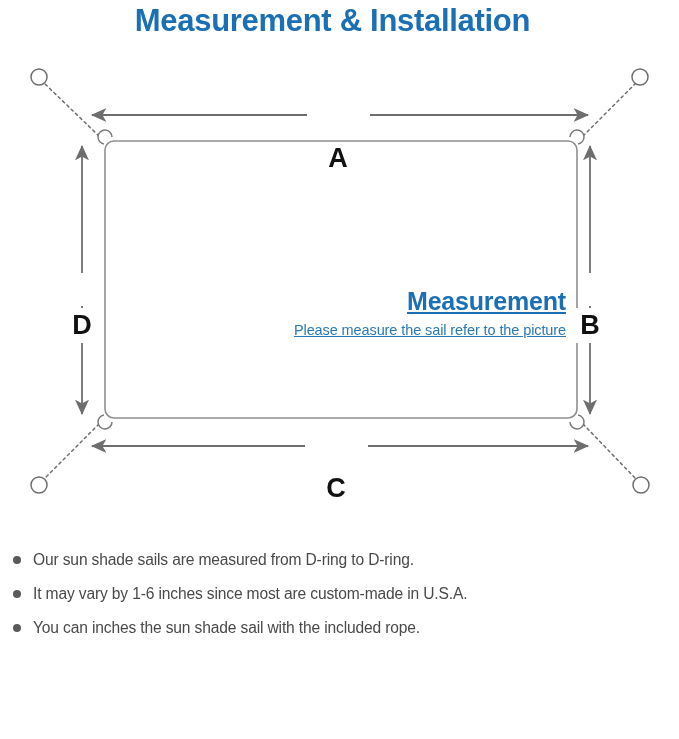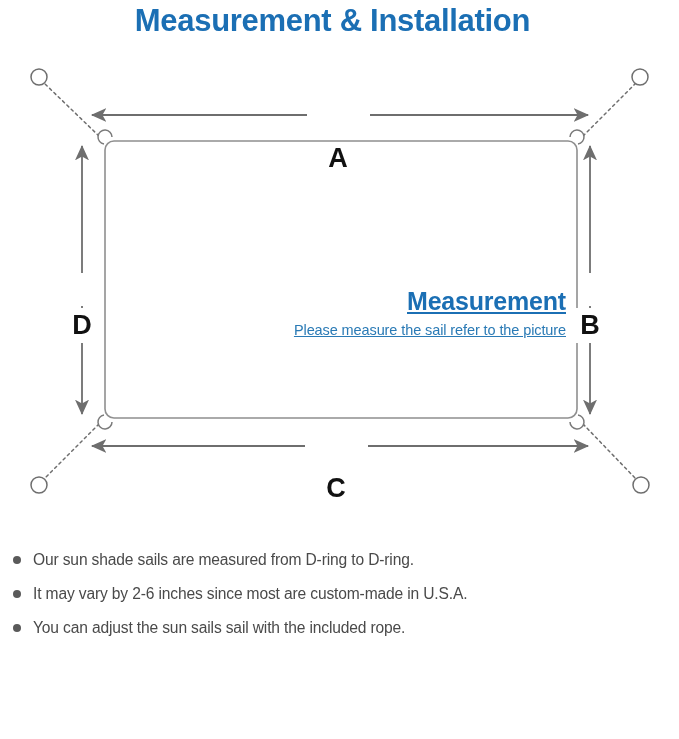--- a/index.html
+++ b/index.html
@@ -173,21 +173,21 @@
     <div class="dim dim-d">D</div>
   </div>
 
   <div class="notes">
     <div class="note">
       <span class="bullet"></span>
       <span>Our sun shade sails are measured from D-ring to D-ring.</span>
     </div>
     <div class="note">
       <span class="bullet"></span>
-      <span>It may vary by 2-6 inches since most are custom-made in U.S.A.</span>
+      <span>It may vary by 1-6 inches since most are custom-made in U.S.A.</span>
     </div>
     <div class="note">
       <span class="bullet"></span>
-      <span>You can adjust the sun sails sail with the included rope.</span>
+      <span>You can inches the sun shade sail with the included rope.</span>
     </div>
   </div>
 
 </div>
 
 </body></html>

